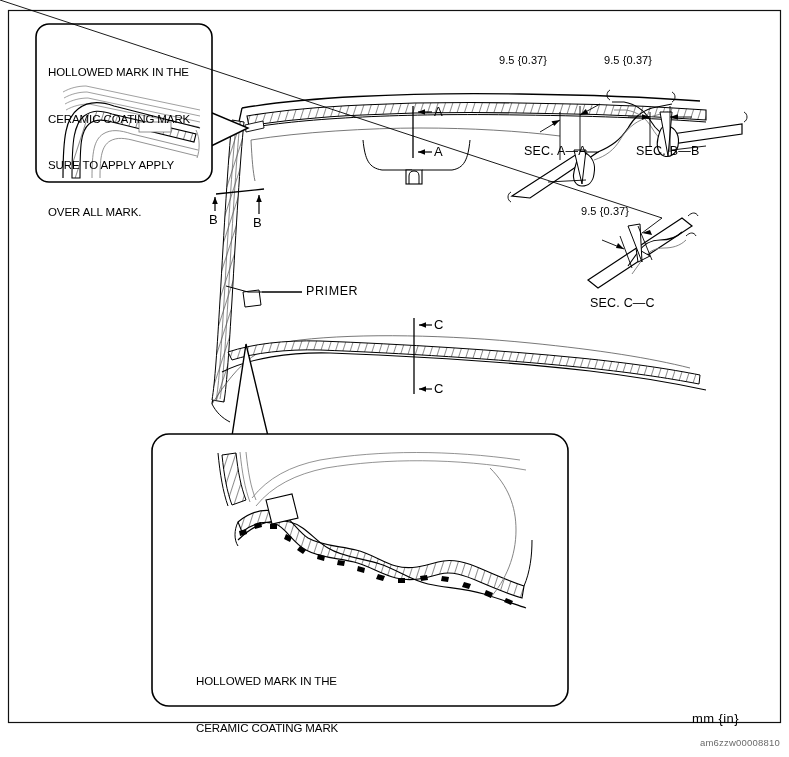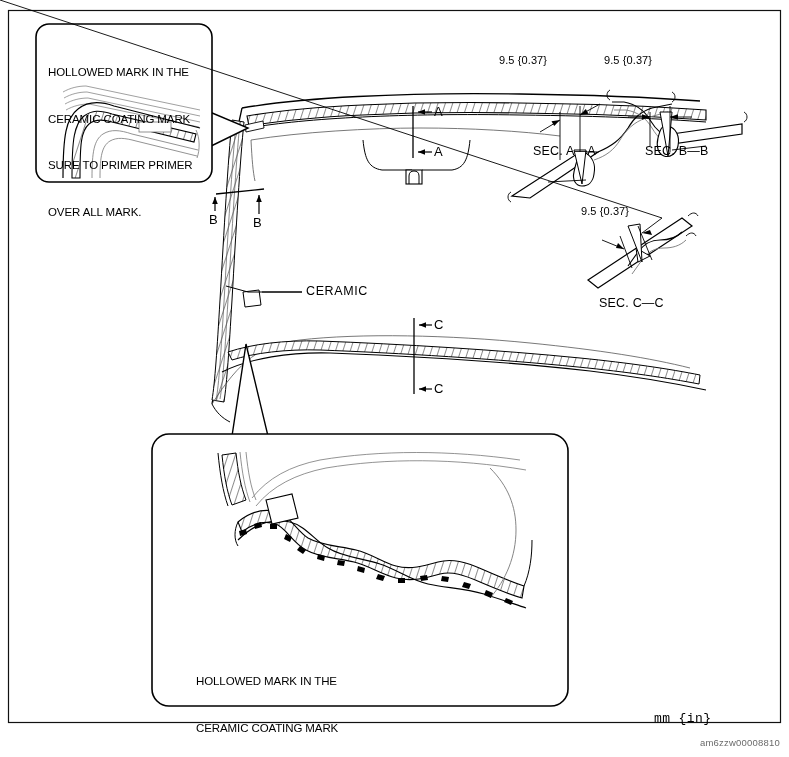--- a/index.html
+++ b/index.html
@@ -34,21 +34,20 @@
     line-height: 1.0;
   }
   .note-text {
     font-size: 11.5px;
     line-height: 15.5px;
     letter-spacing: -0.1px;
   }
   .sec-label {
     font-size: 12.5px;
     letter-spacing: 0.2px;
-    margin-left: 9px;
   }
   .dim-label {
     font-size: 11px;
     letter-spacing: 0.1px;
   }
   .mark-label {
     font-size: 13px;
   }
   .primer-label {
     font-size: 12.5px;
@@ -321,46 +320,46 @@
     </g>
 
     <g>
       <line x1="8.5" y1="722.5" x2="780.5" y2="722.5" stroke="#111" stroke-width="1.2"></line>
     </g>
   </svg>
 
   <div class="txt note-text" style="left:48px; top:34px;">
     <div>HOLLOWED MARK IN THE</div>
     <div>CERAMIC COATING MARK</div>
-    <div>SURE TO PRIMER PRIMER</div>
+    <div>SURE TO APPLY APPLY</div>
     <div>OVER ALL MARK.</div>
   </div>
 
   <div class="txt note-text" style="left:196px; top:643px;">
     <div>HOLLOWED MARK IN THE</div>
     <div>CERAMIC COATING MARK</div>
     
     
   </div>
 
   <div class="txt mark-label" style="left:434px; top:105px;">A</div>
   <div class="txt mark-label" style="left:434px; top:145px;">A</div>
   <div class="txt mark-label" style="left:209px; top:213px;">B</div>
   <div class="txt mark-label" style="left:253px; top:216px;">B</div>
   <div class="txt mark-label" style="left:434px; top:318px;">C</div>
   <div class="txt mark-label" style="left:434px; top:382px;">C</div>
 
-  <div class="txt primer-label" style="left:306px; top:285px;">CERAMIC</div>
+  <div class="txt primer-label" style="left:306px; top:285px;">PRIMER</div>
 
   <div class="txt dim-label" style="left:499px; top:55px;">9.5 {0.37}</div>
   <div class="txt sec-label" style="left:524px; top:145px;">SEC. A—A</div>
 
   <div class="txt dim-label" style="left:604px; top:55px;">9.5 {0.37}</div>
   <div class="txt sec-label" style="left:636px; top:145px;">SEC. B—B</div>
 
   <div class="txt dim-label" style="left:581px; top:206px;">9.5 {0.37}</div>
   <div class="txt sec-label" style="left:590px; top:297px;">SEC. C—C</div>
 
-  <div class="txt unit-label" style="left:654px; top:712px;font-family:Liberation Mono, monospace;">mm {in}</div>
+  <div class="txt unit-label" style="left:692px; top:712px;">mm {in}</div>
 
   <div class="txt figure-id" style="left:700px; top:738px;">am6zzw00008810</div>
 
 </div>
 
 </body></html>

